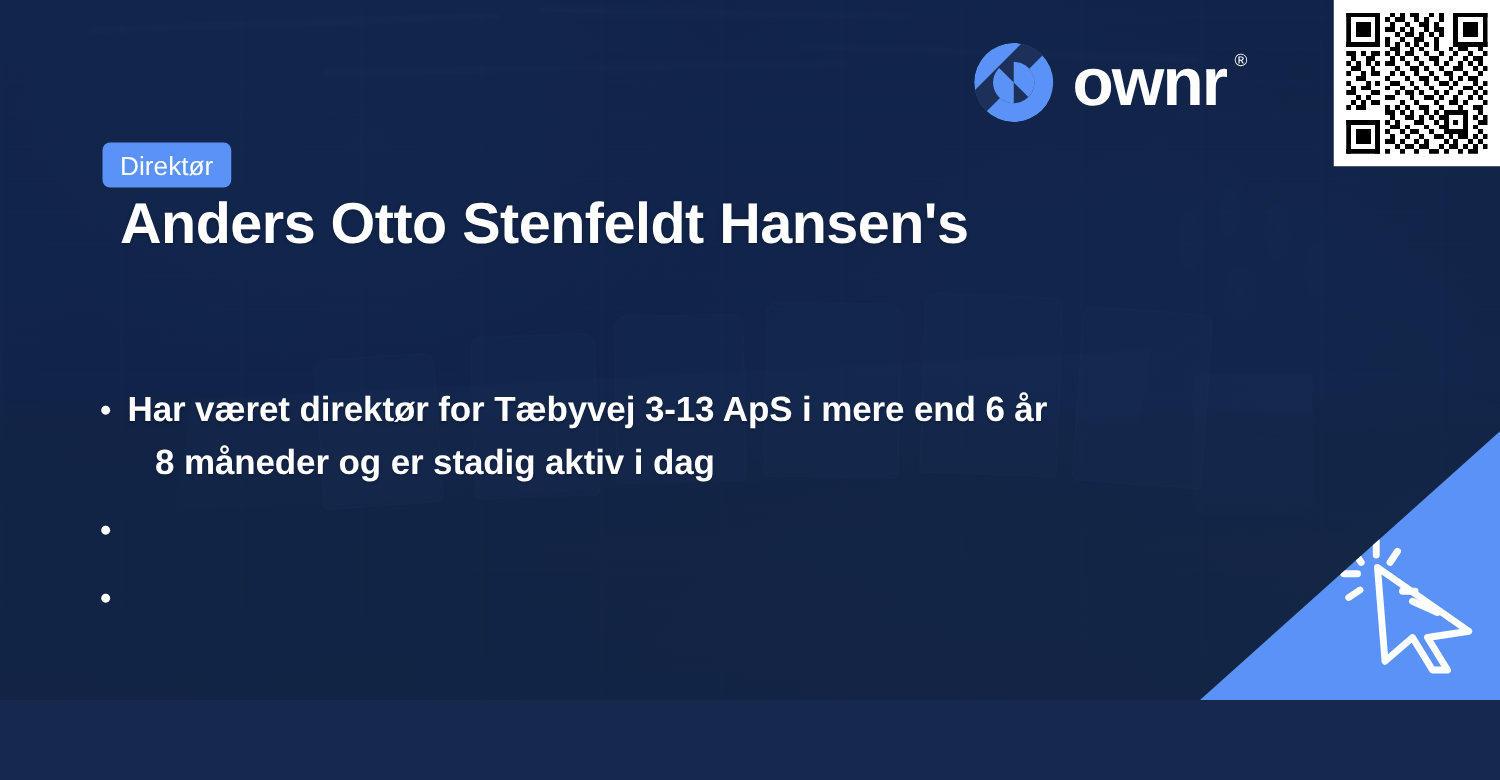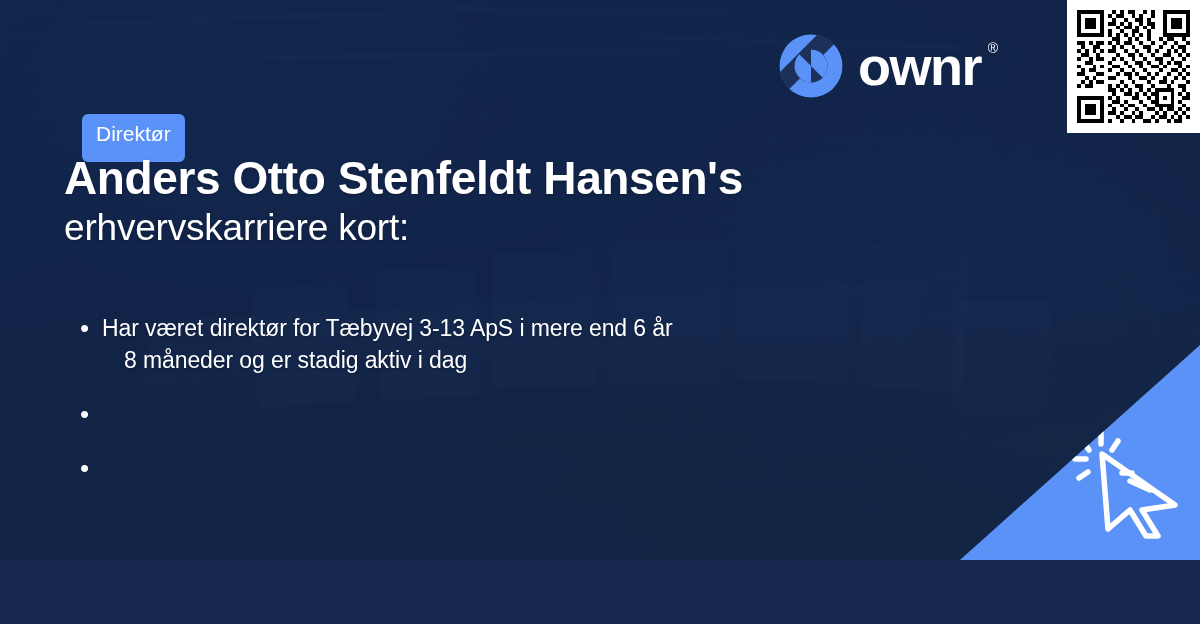--- a/index.html
+++ b/index.html
@@ -148,25 +148,25 @@
   }
   .qr-panel svg { width: 100%; height: 100%; display: block; }
 
   
   .badge {
     position: absolute; left: 82px; top: 114px;
     background: #5b92f7;
     color: #ffffff;
     font-size: 21px;
     line-height: 1;
-    padding: 9px 14px 18px 14px;
+    padding: 9px 14px 6px 14px;
     border-radius: 6px;
   }
   .headline {
-    position: absolute; left: 64px; top: 153px;
+    position: absolute; left: 96px; top: 153px;
     color: #ffffff;
     width: 860px;
   }
   .headline .line1 {
     font-size: 46px; font-weight: bold; line-height: 1.12;
     letter-spacing: -0.4px;
     text-shadow: 0 1px 3px rgba(0,0,0,0.25);
   }
   .headline .line2 {
     font-size: 37px; font-weight: normal; line-height: 1.25;
@@ -184,27 +184,27 @@
     margin-bottom: 24px;
   }
   .bullet-dot {
     flex: 0 0 auto;
     width: 22px;
     font-size: 26px;
     line-height: 30px;
     text-align: left;
   }
   .bullet-text {
-    font-size: 23px;
-    font-weight: normal;
+    font-size: 28px;
+    font-weight: bold;
     line-height: 30px;
     letter-spacing: -0.1px;
     text-shadow: 0 1px 2px rgba(0,0,0,0.28);
   }
-  .bullet-text .wrap2 { display: block; padding-left: 22px; margin-top: 2px; }
+  .bullet-text .wrap2 { display: block; padding-left: 22px; margin-top: 12px; }
 </style>
 </head>
 <body>
 
 <div id="canvas">
 
   <div class="bg-photo">
     <div class="ceiling-light cl1"></div>
     <div class="ceiling-light cl2"></div>
     <div class="ceiling-light cl3"></div>
@@ -492,21 +492,20 @@
           <rect x="23" y="28" width="1" height="1"></rect>
         <rect x="25" y="28" width="2" height="1"></rect>
       </g>
     </svg>
   </div>
 
   <div class="badge">Direktør</div>
 
   <div class="headline">
     <div class="line1">Anders Otto Stenfeldt Hansen's</div>
-    <div class="line2">erhvervskarriere kort:</div>
   </div>
 
   <div class="bullets">
     <div class="bullet">
       <span class="bullet-dot">•</span>
       <span class="bullet-text">
         <span>Har været direktør for Tæbyvej 3-13 ApS i mere end 6 år</span>
         <span class="wrap2">8 måneder og er stadig aktiv i dag</span>
       </span>
     </div>

